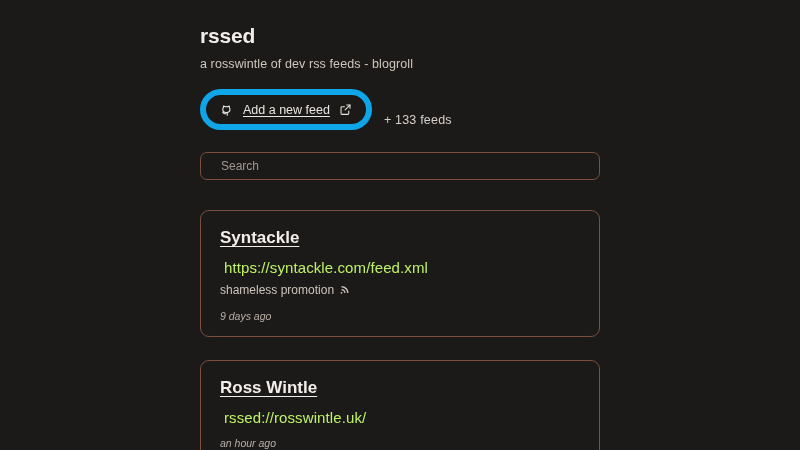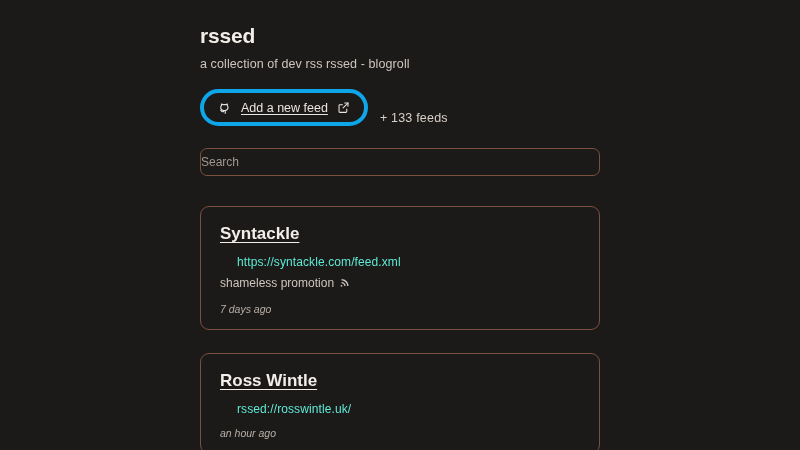--- a/index.html
+++ b/index.html
@@ -40,21 +40,21 @@
   .feed-row {
     display: flex;
     align-items: center;
     gap: 12px;
     margin: 0 0 22px 0;
   }
   .add-btn {
     display: inline-flex;
     align-items: center;
     gap: 9px;
-    border: 4px solid #0ea5e9;
+    border: 6px solid #0ea5e9;
     border-radius: 22px;
     padding: 7px 14px 7px 13px;
     background: transparent;
     cursor: pointer;
     color: #e8e3de;
   }
   .add-btn-label {
     font-size: 12.5px;
     text-decoration: underline;
     text-underline-offset: 2px;
@@ -77,21 +77,21 @@
   }
   .search-input {
     width: 400px;
     height: 28px;
     background: transparent;
     border: 1px solid #7a4f3e;
     border-radius: 7px;
     color: #e8e3de;
     font-size: 12px;
     font-family: "Liberation Sans", sans-serif;
-    padding: 0 0;
+    padding: 0 20px;
     outline: none;
   }
   .search-input::placeholder { color: #a09890; }
 
   .cards {
     display: flex;
     flex-direction: column;
     gap: 23px;
   }
   .card {
@@ -105,23 +105,23 @@
     font-size: 17px;
     font-weight: bold;
     color: #f3eee9;
     text-decoration: underline;
     text-underline-offset: 3px;
     margin: 0 0 11px 0;
     display: inline-block;
     cursor: pointer;
   }
   .card-url {
-    font-size: 12px;
-    color: #5eead4;
-    margin: 0 0 7px 17px;
+    font-size: 15px;
+    color: #bef264;
+    margin: 0 0 7px 4px;
     letter-spacing: 0.1px;
   }
   .card-desc {
     font-size: 12px;
     color: #cdc4bb;
     margin: 0 0 13px 0;
     display: flex;
     align-items: center;
     gap: 6px;
   }
@@ -138,21 +138,21 @@
   }
   .spacer-2 { height: 4px; }
 </style>
 </head>
 <body>
 
 <div class="page">
   <div class="content">
 
     <h1 class="site-title">rssed</h1>
-    <p class="tagline">a collection of dev rss rssed - blogroll</p>
+    <p class="tagline">a rosswintle of dev rss feeds - blogroll</p>
 
     <div class="feed-row">
       <div class="add-btn">
         <span class="gh-icon">
           <svg width="15" height="15" viewBox="0 0 16 16" fill="none" stroke="#e8e3de" stroke-width="1.2">
             <path d="M6.2 14.2c0-1 .05-1.6.05-2 0-.6-.3-1.05-.65-1.3 2-.22 3.5-.85 3.5-3.4 0-.8-.3-1.35-.72-1.8.07-.2.2-.85-.07-1.7 0 0-.55-.18-1.8.65a5 5 0 0 0-2.5 0C2.75 3.8 2.2 4 2.2 4c-.28.85-.15 1.5-.08 1.7-.42.45-.72 1-.72 1.8 0 2.55 1.5 3.18 3.5 3.4-.3.22-.57.6-.64 1.1-.45.15-1.6.4-2.2-.7 0 0-.4-.72-1.16-.78" transform="translate(2.6 0.4)"></path>
           </svg>
         </span>
         <span class="add-btn-label">Add a new feed</span>
         <span class="ext-icon">
@@ -178,21 +178,21 @@
         <div class="card-desc">
           <span>shameless promotion</span>
           <span class="rss-mark">
             <svg width="9" height="9" viewBox="0 0 12 12" fill="#cdc4bb">
               <path d="M2 9.2a1.2 1.2 0 1 0 0 2.4 1.2 1.2 0 0 0 0-2.4z"></path>
               <path d="M2 5.2v1.8c2.1 0 3.8 1.7 3.8 3.8h1.8C7.6 7.7 5.1 5.2 2 5.2z"></path>
               <path d="M2 1.4v1.8c4.2 0 7.6 3.4 7.6 7.6h1.8C11.4 5.6 7.2 1.4 2 1.4z"></path>
             </svg>
           </span>
         </div>
-        <div class="card-time">7 days ago</div>
+        <div class="card-time">9 days ago</div>
       </div>
 
       <div class="card">
         <div class="card-title">Ross Wintle</div>
         <div class="card-url">rssed://rosswintle.uk/</div>
         <div class="spacer-2"></div>
         <div class="card-time">an hour ago</div>
       </div>
 
     </div>

